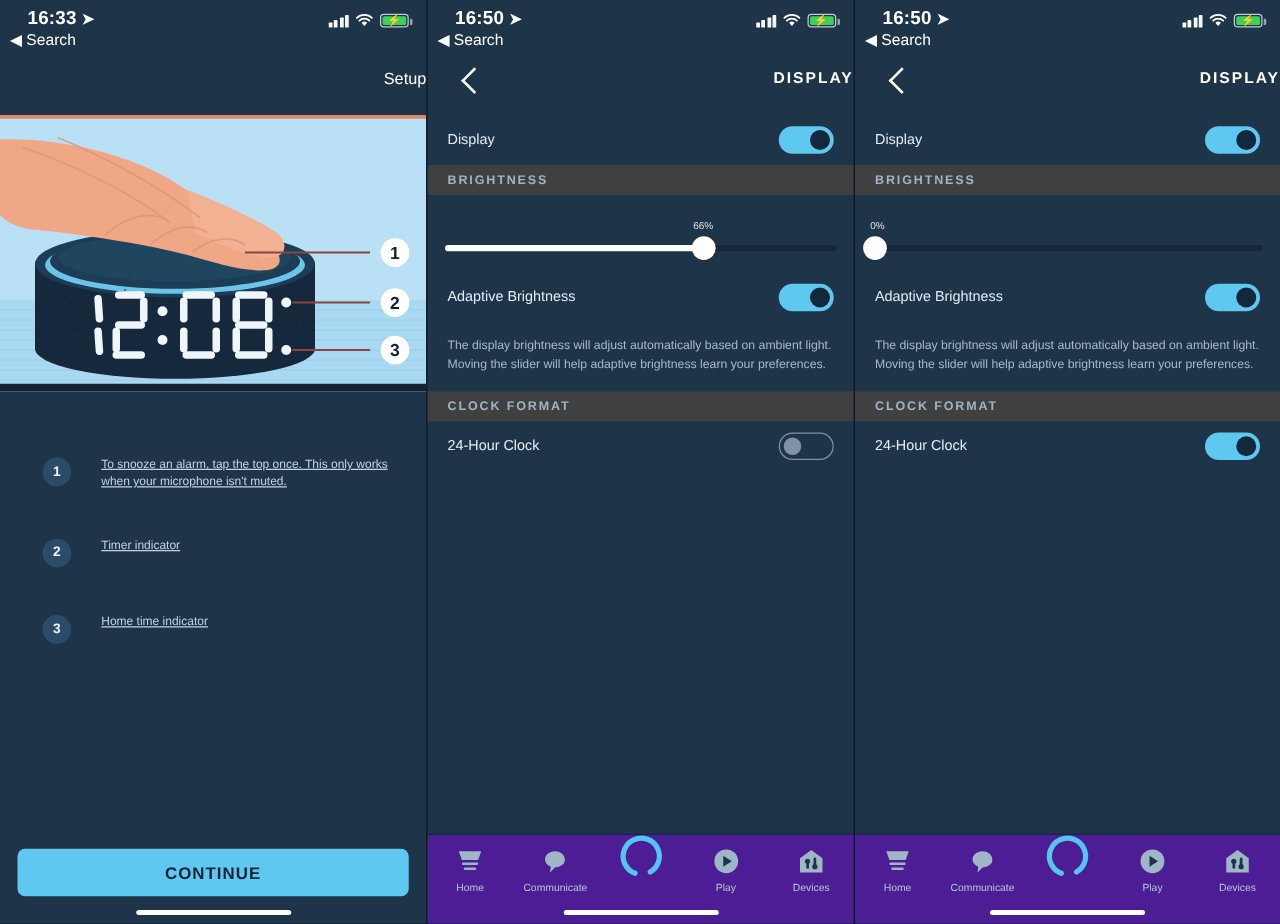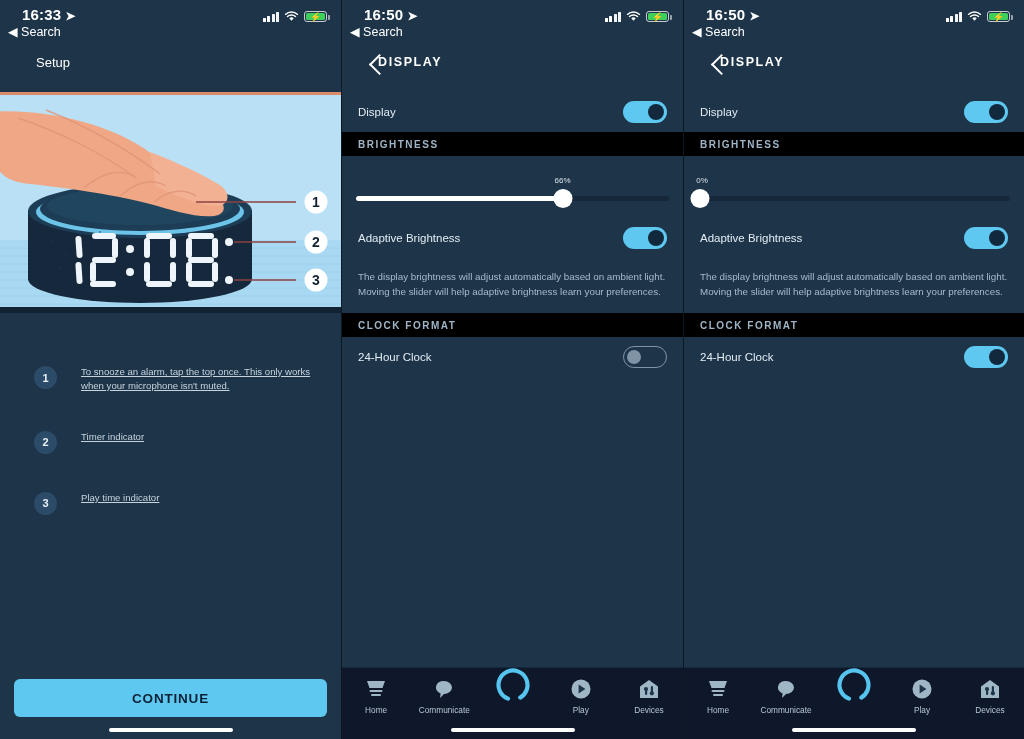--- a/index.html
+++ b/index.html
@@ -49,21 +49,21 @@
   }
   .batt span { display: block; height: 100%; background: #3ed05a; border-radius: 1.5px; }
   .batt .bolt {
     position: absolute; left: 50%; top: 50%; transform: translate(-50%,-50%);
     color: #ffffff; font-size: 9px; line-height: 1; background: none; width: auto; height: auto;
   }
 
   
   .navbar { position: relative; height: 50px; }
   .nav-title {
-    position: absolute; left: 0; right: 0; top: 13px; text-align: left;
+    position: absolute; left: 0; right: 0; top: 13px; text-align: right;
     color: #ffffff; font-size: 13px; margin-left: 36px;
   }
   .nav-title.caps { letter-spacing: 1.6px; font-weight: bold; font-size: 12.5px; }
   .nav-back {
     position: absolute; left: 24px; top: 8px;
     width: 26px; height: 32px; cursor: pointer;
   }
   .nav-back::before {
     content: ""; position: absolute; left: 6px; top: 7px;
     width: 13px; height: 13px; border-left: 2.6px solid #fff; border-bottom: 2.6px solid #fff;
@@ -96,21 +96,21 @@
     letter-spacing: .8px; cursor: pointer; font-family: inherit;
   }
 
   
   .row {
     display: flex; align-items: center; justify-content: space-between;
     padding: 0 16px; height: 40px;
   }
   .row-label { color: #e3ecf3; font-size: 11.5px; }
   .section-head {
-    background: #000000; padding: 7px 16px 6px 16px;
+    background: #404040; padding: 7px 16px 6px 16px;
     color: #9fb4c6; font-size: 10px; font-weight: bold; letter-spacing: 1.5px;
   }
   .desc { padding: 12px 16px 14px 16px; color: #a8bbca; font-size: 9.8px; line-height: 1.5; }
 
   
   .toggle {
     position: relative; width: 44px; height: 22px; border-radius: 11px;
     background: #5ec8f0; cursor: pointer; flex: 0 0 auto;
   }
   .toggle .knob {
@@ -131,21 +131,21 @@
     position: absolute; top: 19px; width: 19px; height: 19px; border-radius: 50%;
     background: #ffffff; transform: translateX(-50%); cursor: pointer;
   }
   .pct {
     position: absolute; top: 6px; color: #d6e2ec; font-size: 8px; transform: translateX(-50%); text-align: center;
   }
 
   
   .tabbar {
     position: absolute; left: 0; right: 0; bottom: 0; height: 72px;
-    background: #0f172a; border-top: 1px solid #12293d;
+    background: #4c1d95; border-top: 1px solid #12293d;
     display: flex; align-items: flex-start; padding-top: 8px;
   }
   .tab { flex: 1; text-align: center; cursor: pointer; }
   .tab .ic { height: 26px; display: flex; align-items: center; justify-content: center; }
   .tab .lbl { color: #b6c7d4; font-size: 8.3px; margin-top: 3px; display: block; }
   .tab.center .ic { height: 30px; margin-top: -6px; }
   .home-bar {
     position: absolute; left: 50%; bottom: 7px; transform: translateX(-50%);
     width: 124px; height: 4.5px; border-radius: 3px; background: #ffffff;
   }
@@ -298,21 +298,21 @@
         <div class="titem">
           <div class="tnum">1</div>
           <div class="ttext">To snooze an alarm, tap the top once. This only works when your microphone isn't muted.</div>
         </div>
         <div class="titem">
           <div class="tnum">2</div>
           <div class="ttext">Timer indicator</div>
         </div>
         <div class="titem">
           <div class="tnum">3</div>
-          <div class="ttext">Play time indicator</div>
+          <div class="ttext">Home time indicator</div>
         </div>
       </div>
     </div>
 
     <div class="continue-wrap">
       <button class="continue">CONTINUE</button>
     </div>
     <div class="home-bar"></div>
   </div>
 

